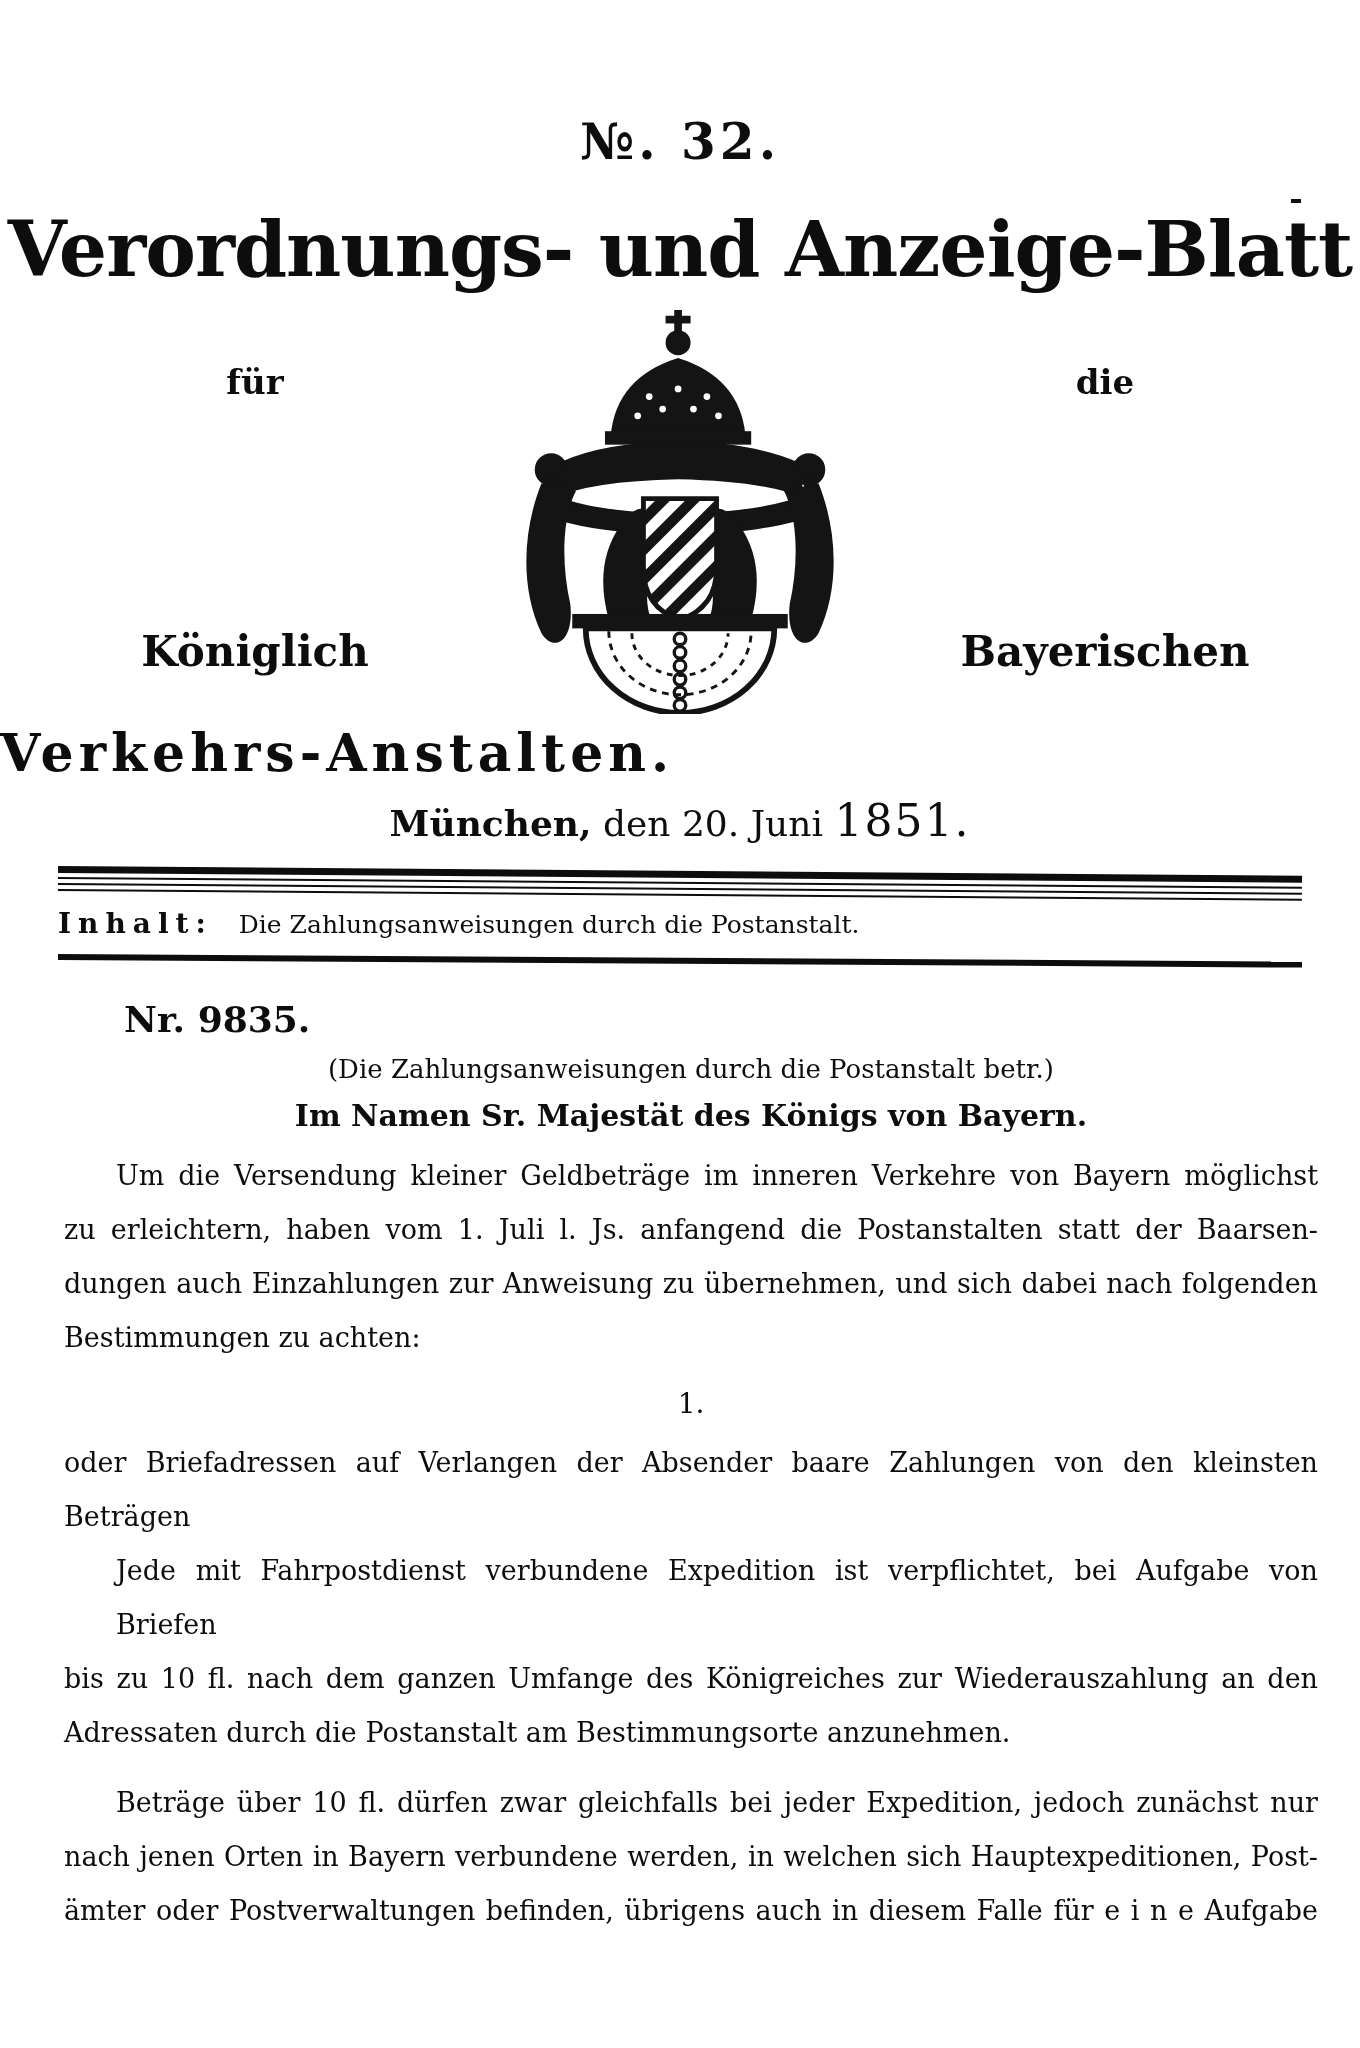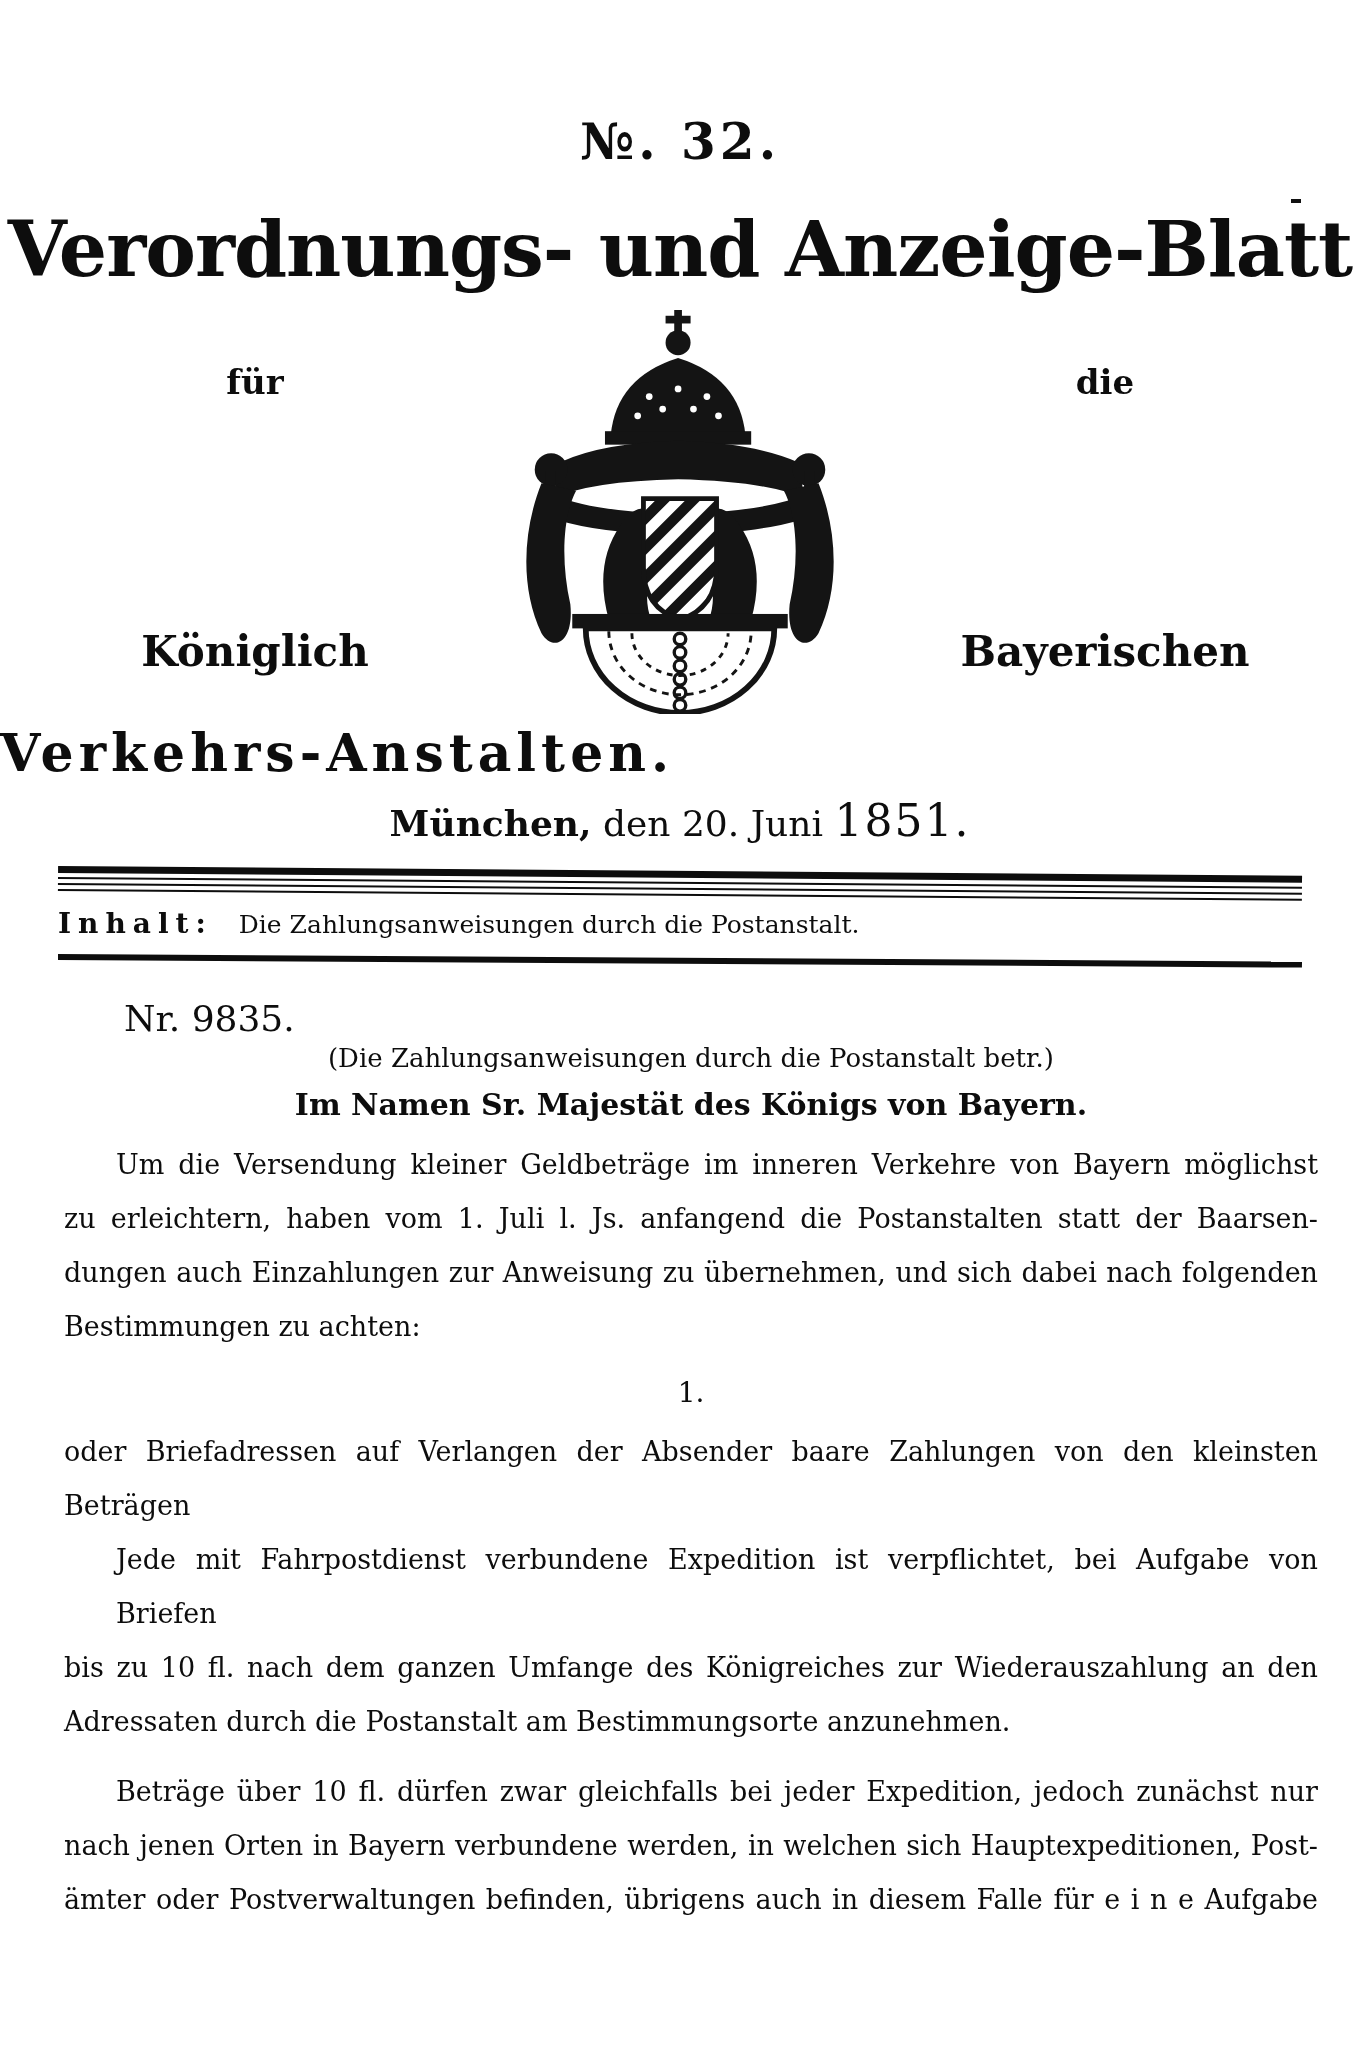--- a/index.html
+++ b/index.html
@@ -66,25 +66,25 @@
     margin-top:16px;
     font-size:25px;
     white-space:nowrap;
   }
   .inhalt-label{font-weight:bold;font-size:28px;letter-spacing:7px;margin-right:18px;}
   .rule-bottom{margin-top:14px;height:6px;background:#0d0d0d;transform:rotate(0.35deg);transform-origin:left center;}
   .article{padding:0 42px 0 64px;}
   .art-no{
     margin-top:38px;
     padding-left:60px;
-    font-size:36px;font-weight:normal;
+    font-size:36px;font-weight:bold;
     font-family:"DejaVu Serif", serif;
   }
   .centered{text-align:center;}
-  .subject{margin-top:4px;font-size:26px;}
+  .subject{margin-top:14px;font-size:26px;}
   .proclamation{margin-top:14px;font-size:30px;font-weight:bold;}
   .para{margin-top:16px;}
   .bl{
     font-size:27px;
     line-height:54px;
     white-space:normal;
   }
   .bl.j{text-align:justify;text-align-last:justify;}
   .bl.first{padding-left:52px;}
   .section-no{margin-top:22px;font-size:28px;}

